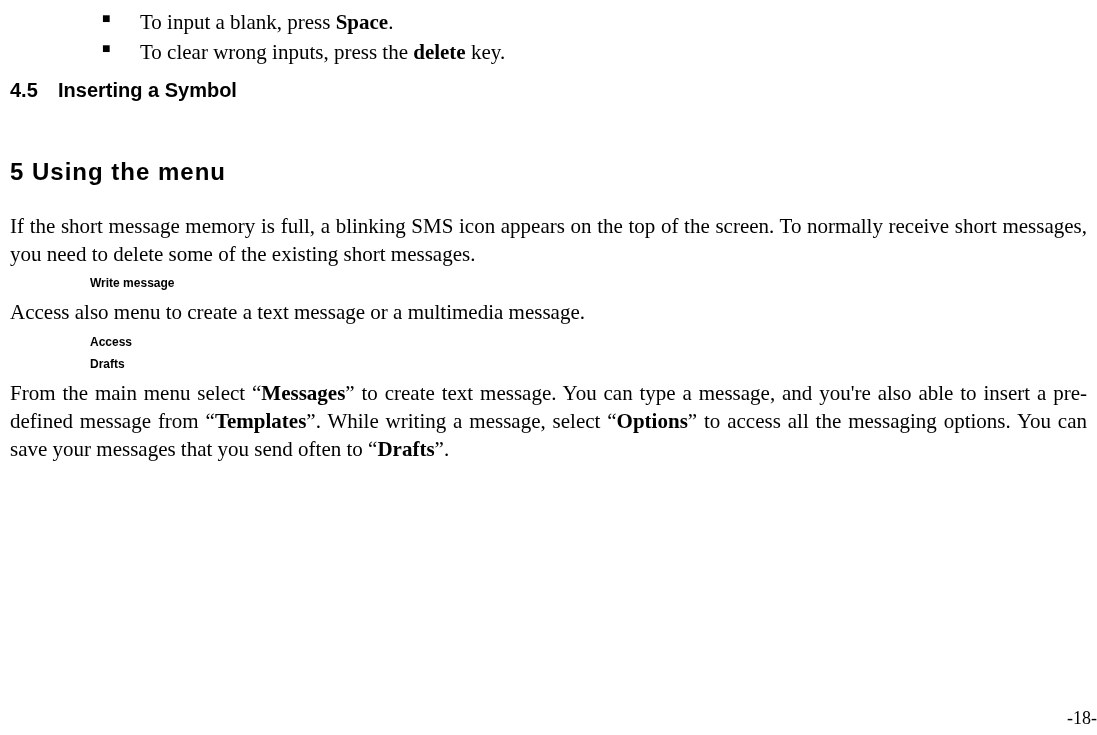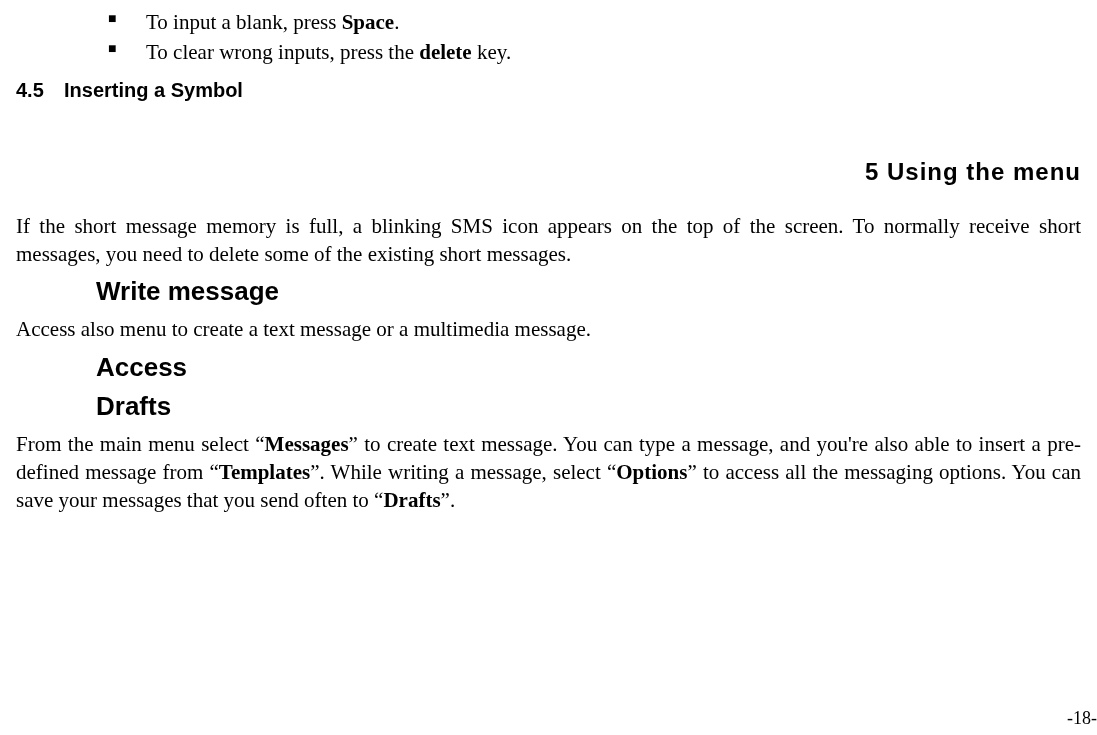--- a/index.html
+++ b/index.html
@@ -11,21 +11,21 @@
       width: 1097px;
       height: 735px;
       background: #ffffff;
       font-family: "Times New Roman", Times, serif;
       font-size: 21px;
       color: #000000;
       padding: 8px 0 0 0;
       position: relative;
     }
     .content {
-      padding: 0 16px;
+      padding: 0 10px;
     }
     ul.bullets {
       list-style: none;
       margin-left: 92px;
       margin-bottom: 8px;
     }
     ul.bullets li {
       position: relative;
       padding-left: 38px;
       line-height: 1.35;
@@ -51,29 +51,29 @@
     }
     .body-text {
       line-height: 1.35;
       margin-bottom: 8px;
       text-align: justify;
     }
     .chapter-title {
       font-family: "SimHei", "MS Gothic", "Arial Black", sans-serif;
       font-weight: bold;
       font-size: 24px;
-      text-align: right;
+      text-align: left;
       margin-top: 56px;
       margin-bottom: 26px;
       letter-spacing: 1px;
     }
     .sub-heading {
       font-family: Arial, Helvetica, sans-serif;
       font-weight: bold;
-      font-size: 26px;
+      font-size: 12px;
       margin-left: 80px;
       margin-bottom: 8px;
     }
     .page-number {
       position: absolute;
       bottom: 6px;
       left: 0;
       right: 0;
       text-align: right;
       font-size: 18px;

